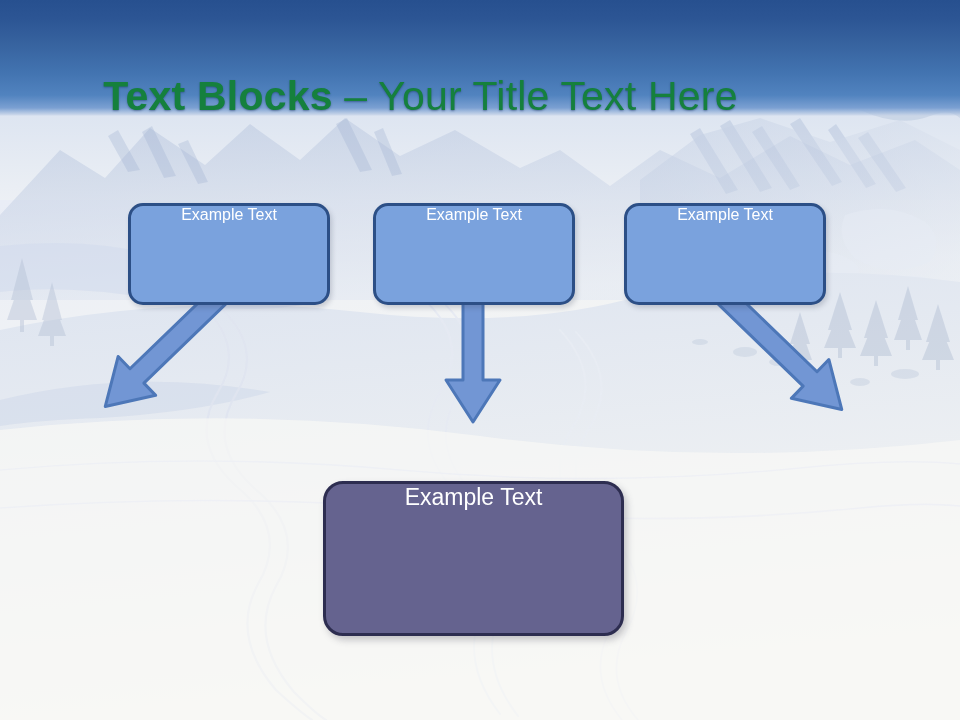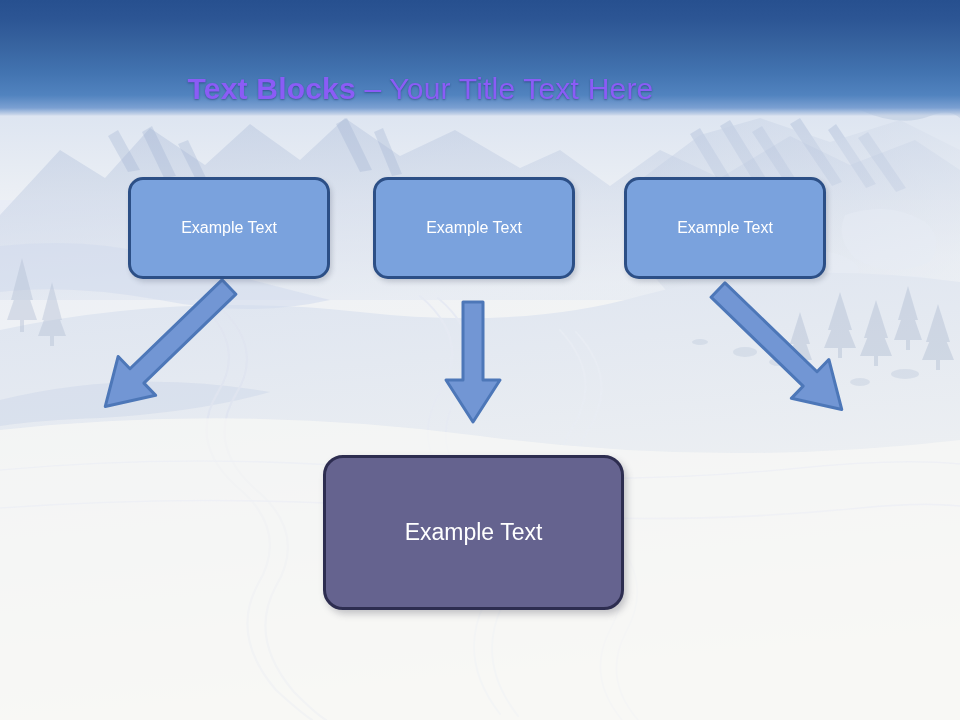--- a/index.html
+++ b/index.html
@@ -44,39 +44,40 @@
                 rgba(186,203,228,0.55) 99%,
                 rgba(220,228,240,0.0) 100%);
   }
 
   .slide-title {
     position: absolute;
     left: 0;
     top: 50px;
     width: 841px;
     text-align: center;
-    color: #8b5cf6;
-    font-size: 30px;
+    color: #15803d;
+    font-size: 41px;
     line-height: 38px;
     letter-spacing: 0.2px;
     white-space: nowrap;
     text-shadow: 0 1px 2px rgba(20,45,90,0.45);
   }
   .slide-title .t-bold { font-weight: bold; }
   .slide-title .t-reg  { font-weight: normal; }
 
   
   .node {
     position: absolute;
     box-sizing: border-box;
     display: flex;
-    align-items: center;
+    align-items: flex-start;
     justify-content: center;
     color: #ffffff;
     text-align: center;
+    margin-top: 26px;
   }
 
   .node-top {
     width: 202px;
     height: 102px;
     top: 177px;
     background: #7aa2dd;
     border: 3px solid #2c4f86;
     border-radius: 15px;
     font-size: 16px;

